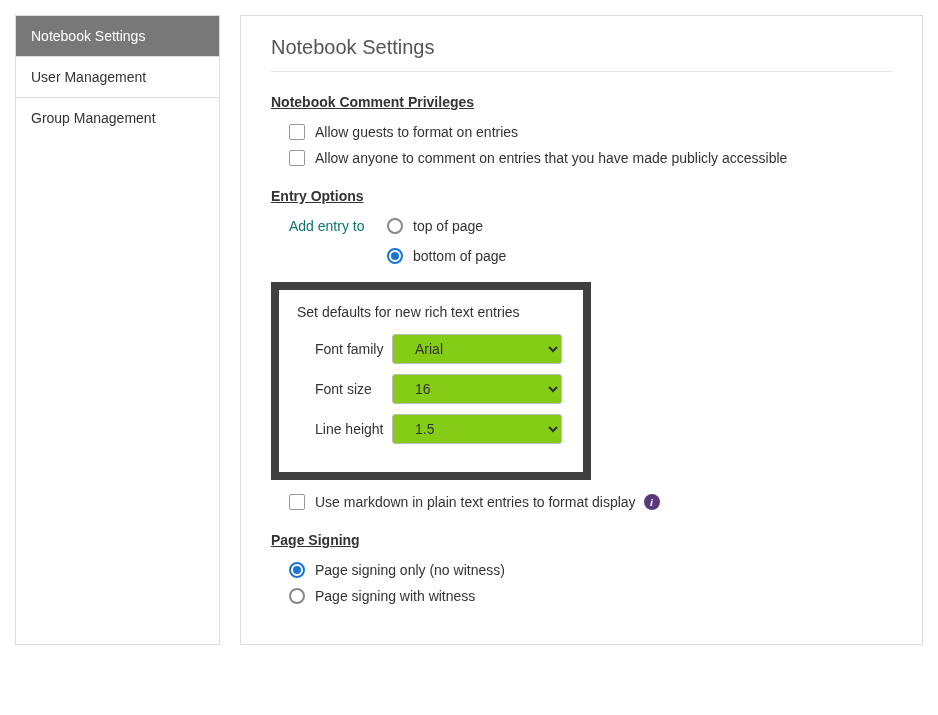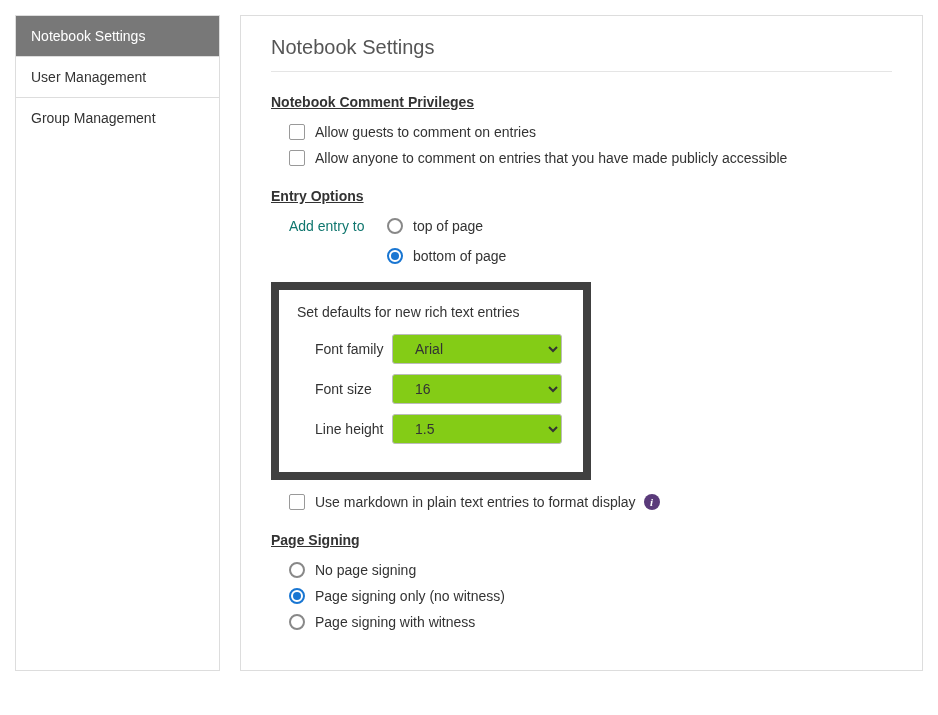--- a/index.html
+++ b/index.html
@@ -167,21 +167,21 @@
       <span>Group Management</span>
     </div>
   </div>
 
   <div class="main">
     <h1 class="page-title">Notebook Settings</h1>
 
     <div class="section-title">Notebook Comment Privileges</div>
     <div class="check-row indent">
       <input type="checkbox" class="box" style="">
-      <span>Allow guests to comment on entries</span>
+      <span>Allow guests to format on entries</span>
     </div>
     <div class="check-row indent">
       <input type="checkbox" class="box" style="">
       <span>Allow anyone to comment on entries that you have made publicly accessible</span>
     </div>
 
     <div class="section-title">Entry Options</div>
     <div class="entry-wrap">
       <div class="label-col">Add entry to</div>
       <div class="options-col">
@@ -220,24 +220,20 @@
 
     <div class="check-row indent">
       <input type="checkbox" class="box" style="">
       <span>Use markdown in plain text entries to format display</span>
       <span class="info-icon">i</span>
     </div>
 
     <div class="section-title">Page Signing</div>
     <div class="signing-group">
       <label class="radio-row">
-        <input type="radio" name="signing" class="circle" style="">
-        <span>No page signing</span>
-      </label>
-      <label class="radio-row">
         <input type="radio" name="signing" class="circle" checked="" style="">
         <span>Page signing only (no witness)</span>
       </label>
       <label class="radio-row">
         <input type="radio" name="signing" class="circle" style="">
         <span>Page signing with witness</span>
       </label>
     </div>
   </div>
 </div>

